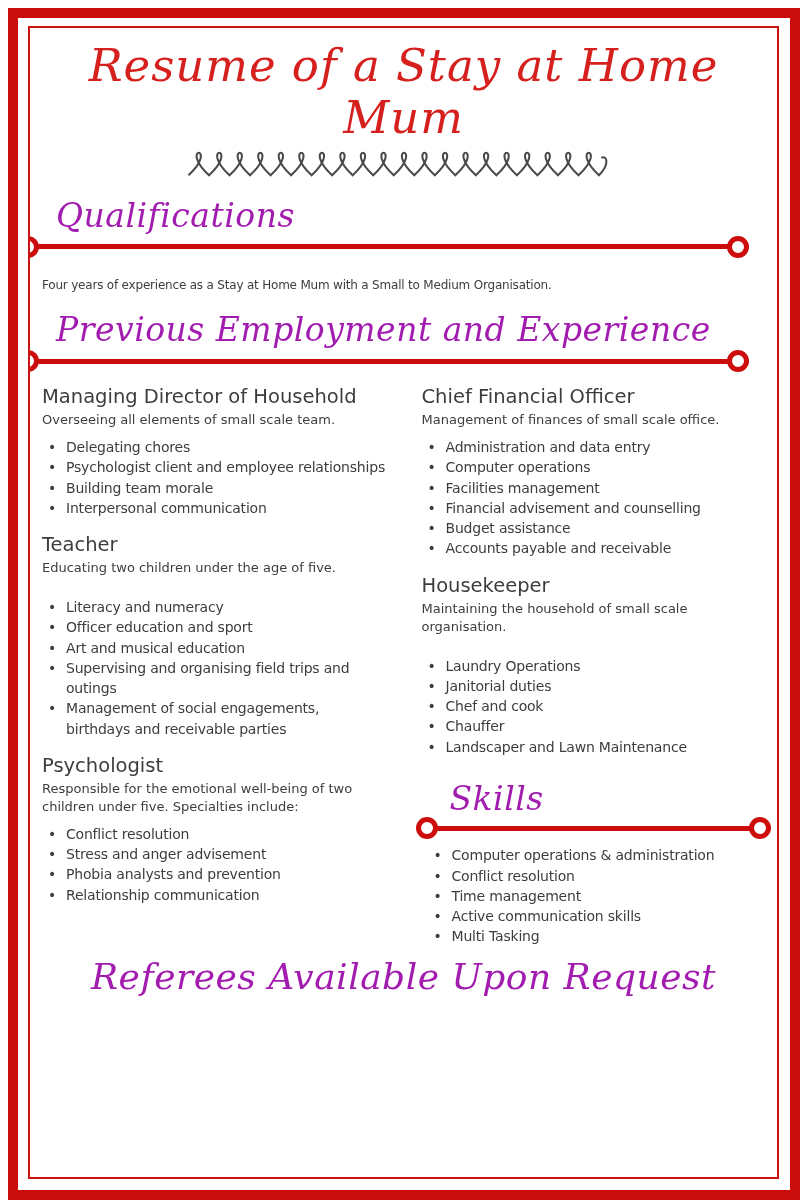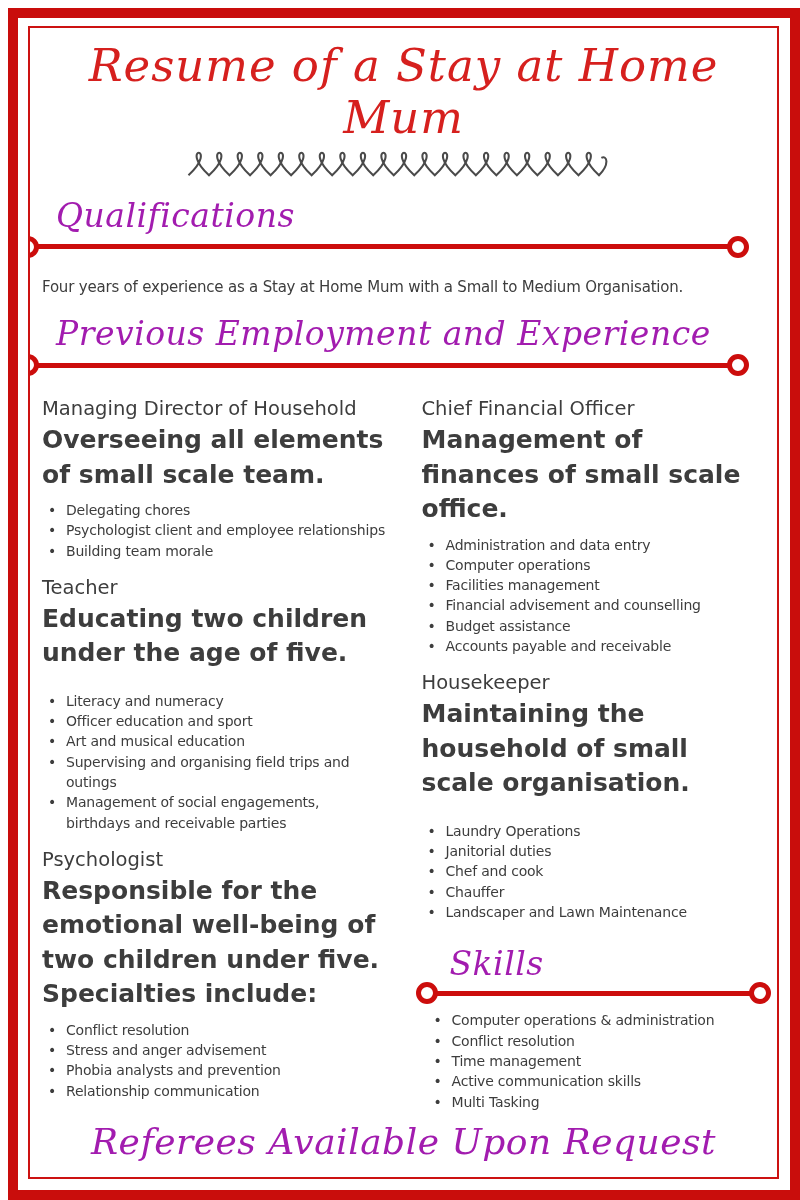--- a/index.html
+++ b/index.html
@@ -61,34 +61,34 @@
     box-sizing: border-box;
     border: 5px solid #cc0d0c;
     border-radius: 50%;
     background: #ffffff;
     flex: none;
     z-index: 1;
   }
   .bar { flex: 1; height: 5px; background: #cc0d0c; margin: 0 -3px; }
   .summary {
     margin: 20px 0 0 12px;
-    font-size: 15px;
+    font-size: 12px;
     letter-spacing: -0.2px;
     white-space: nowrap;
   }
   .columns {
     display: grid;
     grid-template-columns: 1fr 1fr;
     column-gap: 34px;
     padding: 10px 10px 0 12px;
   }
   .job { margin-top: 14px; }
-  .job:first-child { margin-top: 10px; }
+  .job:first-child { margin-top: 2px; }
   .job-title { font-size: 19.5px; line-height: 1.38; font-weight: 500; }
-  .job-desc  { font-size: 25px; line-height: 1.38; font-weight: 700; }
+  .job-desc  { font-size: 13px; line-height: 1.38; font-weight: 400; }
   ul.bullets {
     list-style: none;
     margin: 8px 0 0 0;
     padding: 0 0 0 6px;
   }
   ul.bullets.gap-top { margin-top: 20px; }
   ul.bullets li {
     position: relative;
     padding-left: 18px;
     font-size: 14px;
@@ -152,20 +152,21 @@
     <div class="columns">
 
       <div class="col">
         <div class="job">
           <div class="job-title">Managing Director of Household</div>
           <div class="job-desc">Overseeing all elements of small scale team.</div>
           <ul class="bullets">
               <li>Delegating chores</li>
               <li>Psychologist client and employee relationships</li>
               <li>Building team morale</li>
+              <li>Interpersonal communication</li>
             </ul>
         </div>
 
         <div class="job">
           <div class="job-title">Teacher</div>
           <div class="job-desc">Educating two children under the age of five.</div>
           <ul class="bullets gap-top">
               <li>Literacy and numeracy</li>
               <li>Officer education and sport</li>
               <li>Art and musical education</li>

